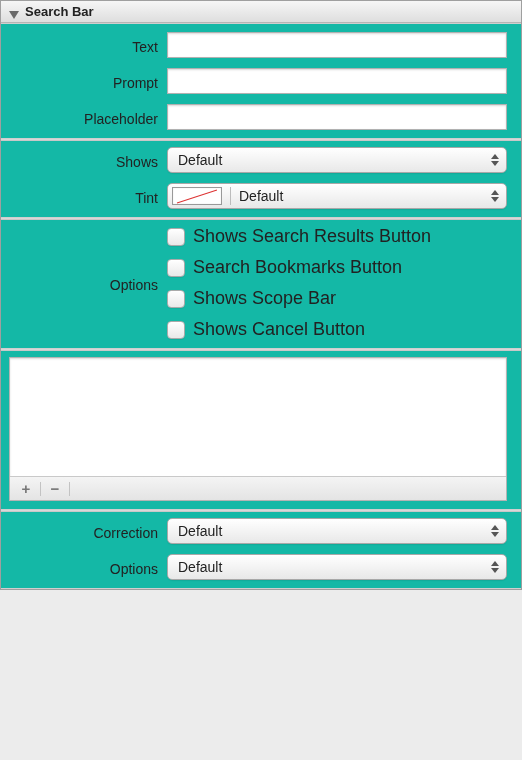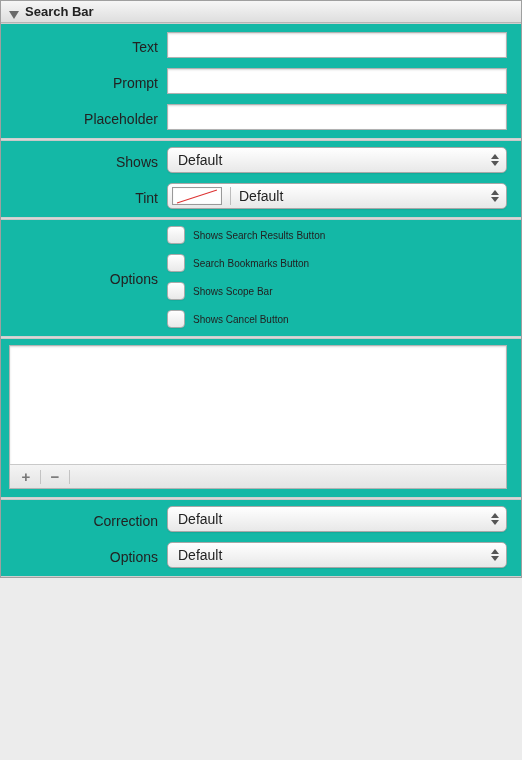--- a/index.html
+++ b/index.html
@@ -122,21 +122,21 @@
   }
   .checkbox-row:last-child { margin-bottom: 0; }
   .mac-checkbox {
     width: 18px; height: 18px;
     background: linear-gradient(#fff,#e9e9e9);
     border: 1px solid #aaa;
     border-radius: 4px;
     box-shadow: inset 0 1px 0 rgba(255,255,255,0.7), 0 1px 0 rgba(0,0,0,0.05);
     flex-shrink: 0;
   }
-  .checkbox-label { font-size: 10px; }
+  .checkbox-label { font-size: 18px; }
   .listbox {
     width: 100%;
     background: #fff;
     border: 1px solid #b4b4b4;
     box-shadow: inset 0 1px 2px rgba(0,0,0,0.15);
   }
   .listbox .list-body {
     height: 118px;
   }
   .listbox .list-footer {

